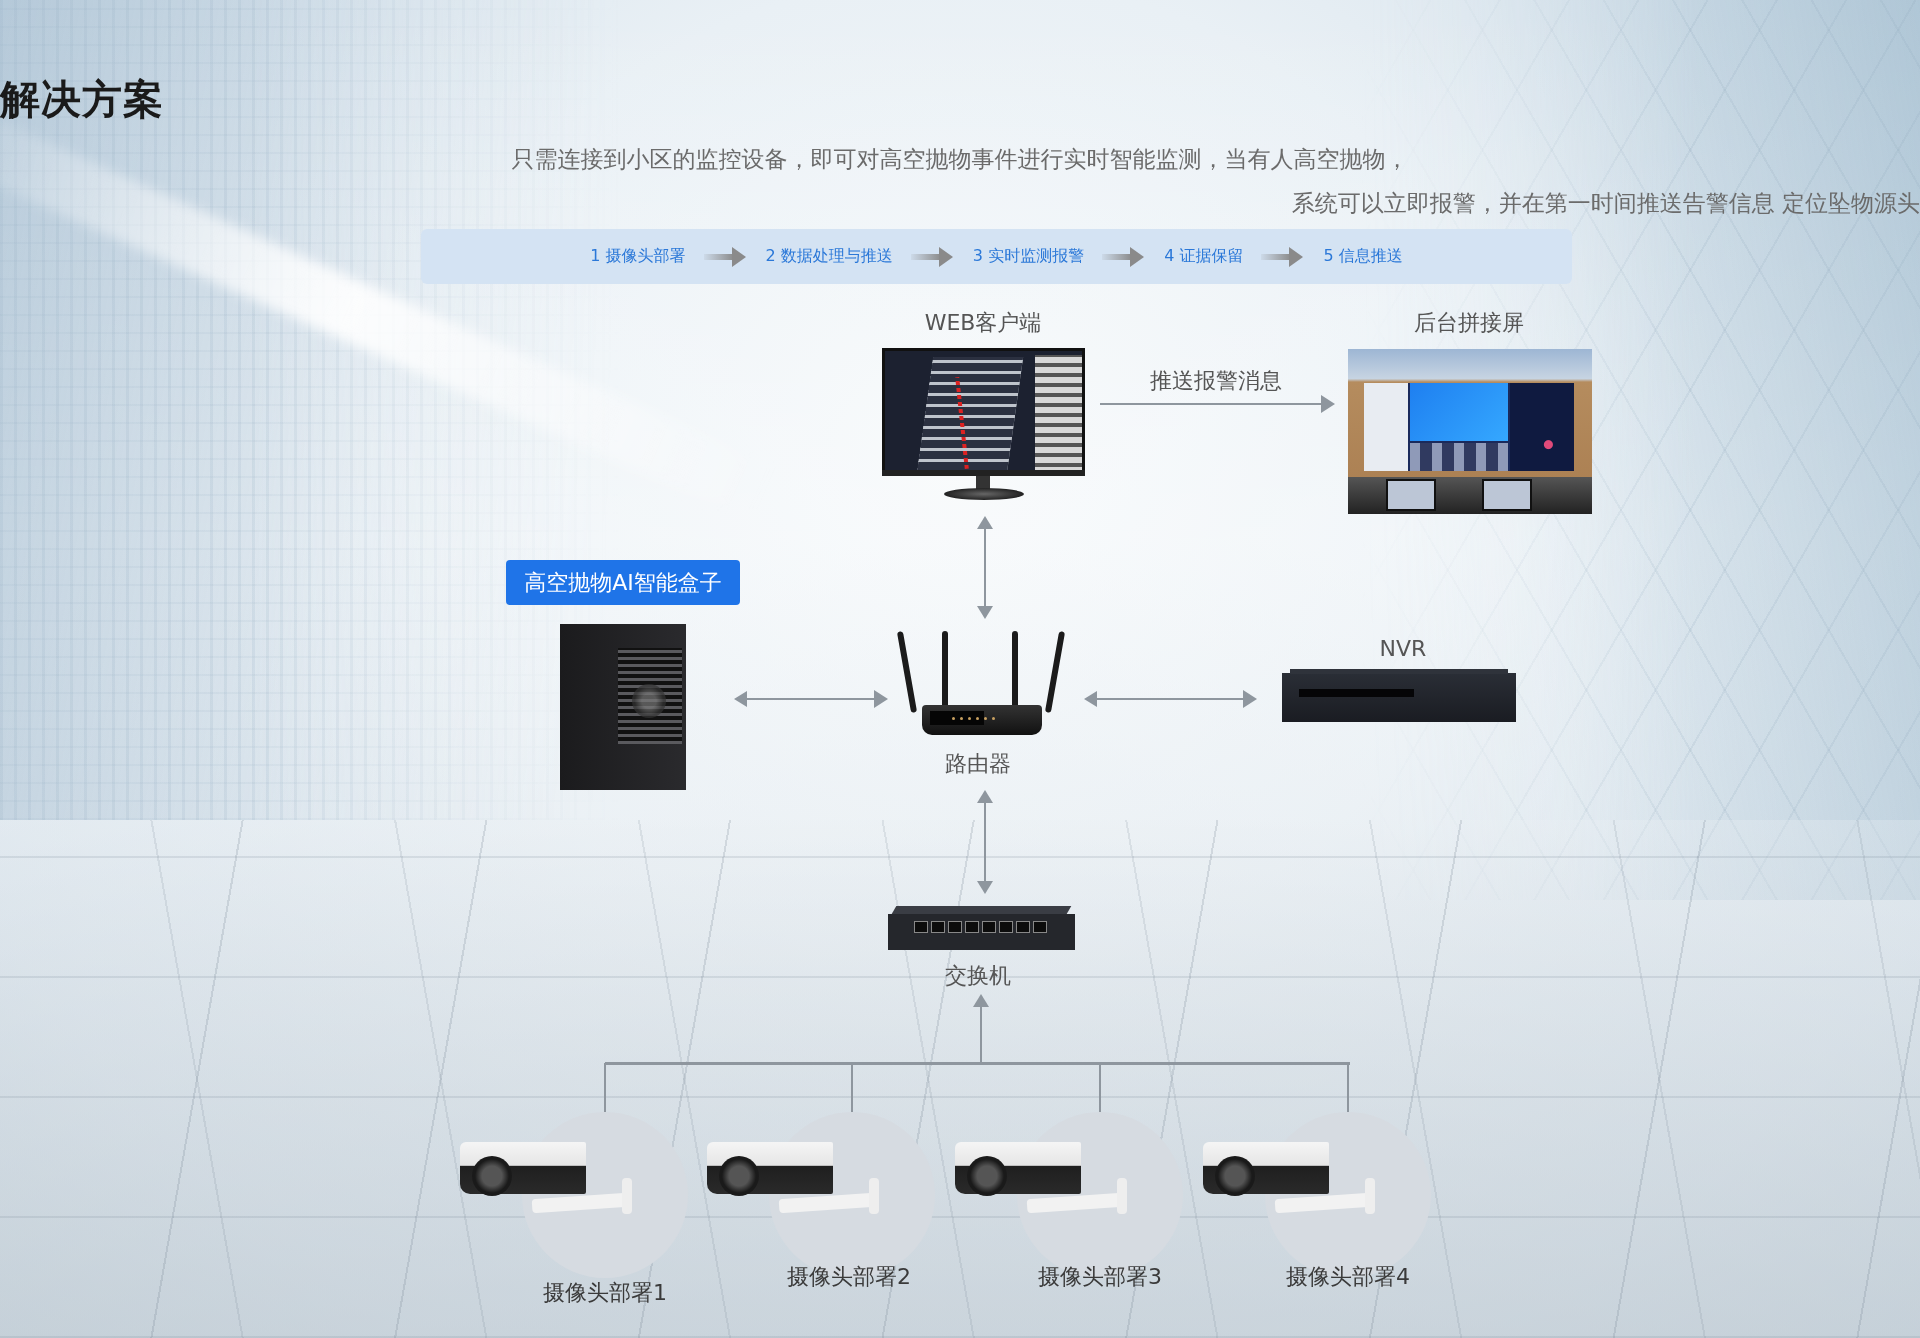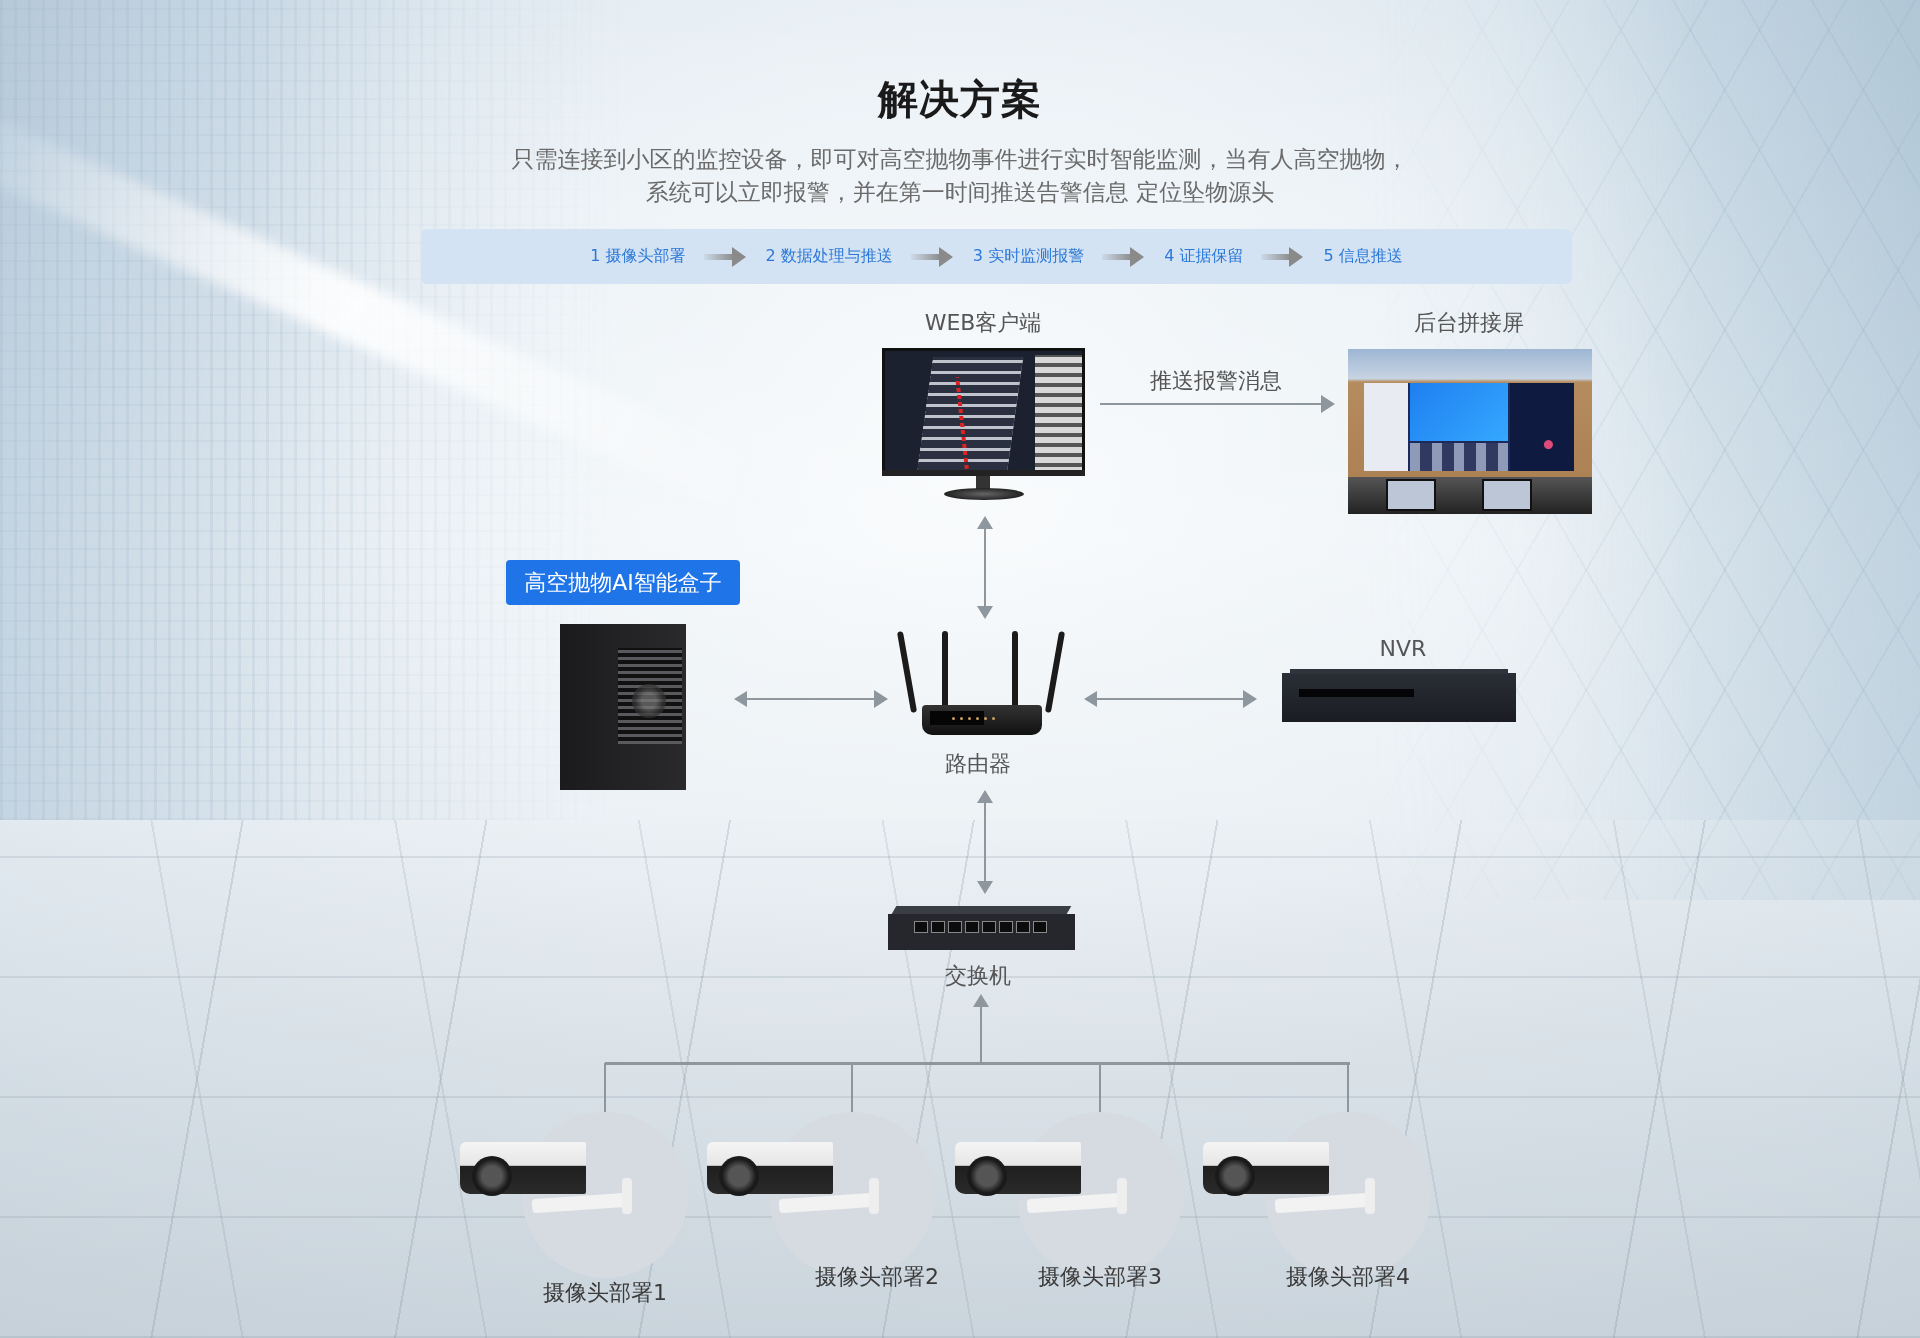--- a/index.html
+++ b/index.html
@@ -41,29 +41,29 @@
   }
   .floor-lines {
     position:absolute; left:0; top:820px; width:1920px; height:518px;
     background:
       repeating-linear-gradient(100deg, transparent 0 238px, rgba(110,125,140,0.35) 238px 240px),
       repeating-linear-gradient(80deg, transparent 0 238px, rgba(110,125,140,0.25) 238px 240px);
     opacity:0.6;
   }
 
   .title {
-    position:absolute; left:0; width:1920px; top:72px; text-align:center;
+    position:absolute; left:0; width:1920px; top:72px; 
     font-size:40px; font-weight:bold; color:#1a1a1a; letter-spacing:1px;
   }
   .subtitle {
     position:absolute; left:0; width:1920px; text-align:center;
     font-size:23px; color:#6b6b6b;
   }
   .sub1 { top:144px; }
-  .sub2 { top:177px; }
+  .sub2 { top:188px;text-align:right; }
 
   .steps {
     position:absolute; left:421px; top:229px; width:1151px; height:55px;
     background:#d4e3f3; border-radius:6px;
     display:flex; align-items:center; justify-content:center; gap:18px;
   }
   .step { font-size:16px; color:#2b78d8; white-space:nowrap; }
   .step-arrow { width:44px; height:20px; position:relative; }
   .step-arrow::before {
     content:""; position:absolute; left:0; top:7px; width:30px; height:6px;
@@ -298,15 +298,15 @@
 </div>
 <div class="cam" style="left:1265px; top:1112px;">
   <div class="circle"></div>
     <div class="arm"></div>
     <div class="mount"></div>
     <div class="housing"></div>
     <div class="lens"></div>
 </div>
 
 <div class="cam-label" style="left:605px; top:1278px;">摄像头部署1</div>
-<div class="cam-label" style="left:849px; top:1262px;margin-left:28px;">摄像头部署2</div>
+<div class="cam-label" style="left:849px; top:1262px;">摄像头部署2</div>
 <div class="cam-label" style="left:1100px; top:1262px;">摄像头部署3</div>
 <div class="cam-label" style="left:1348px; top:1262px;">摄像头部署4</div>
 
 </body></html>

